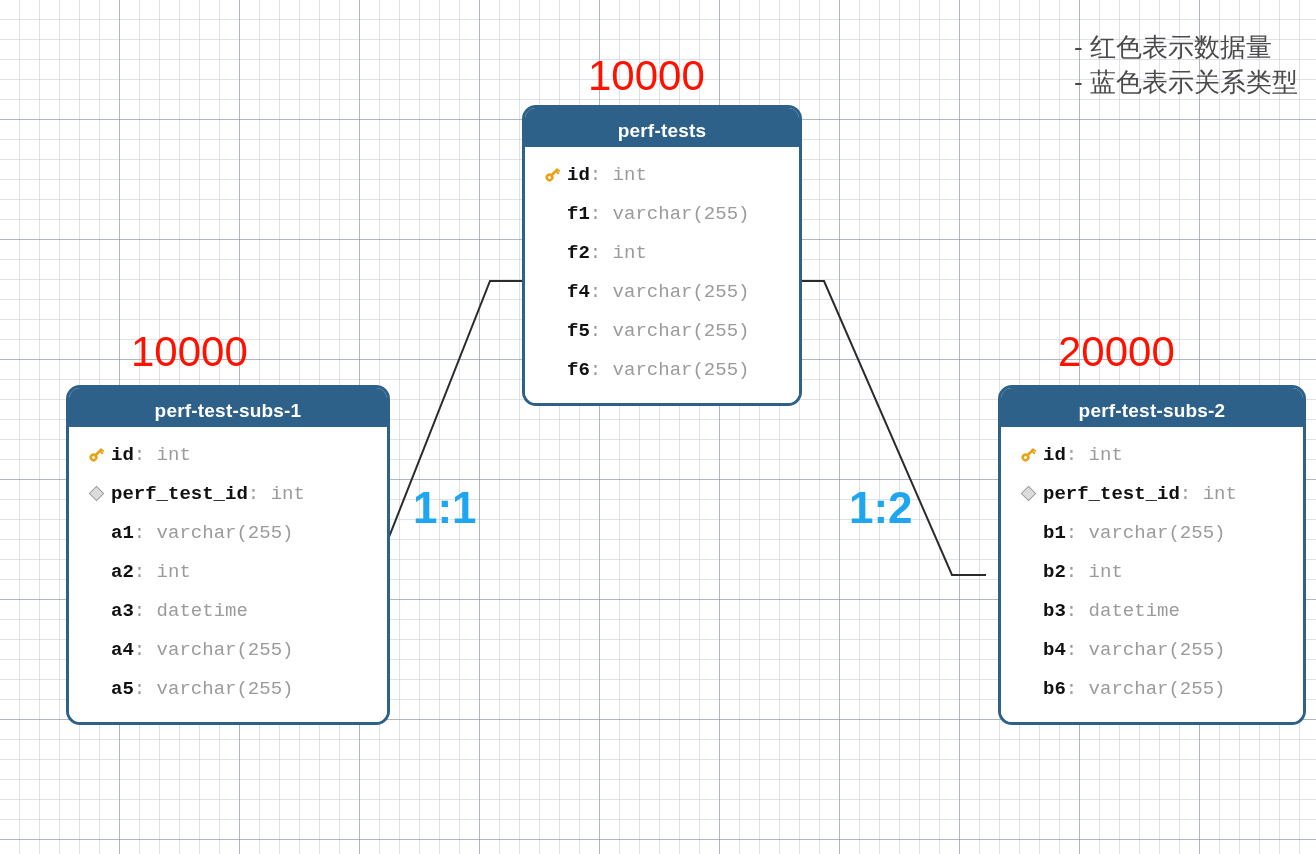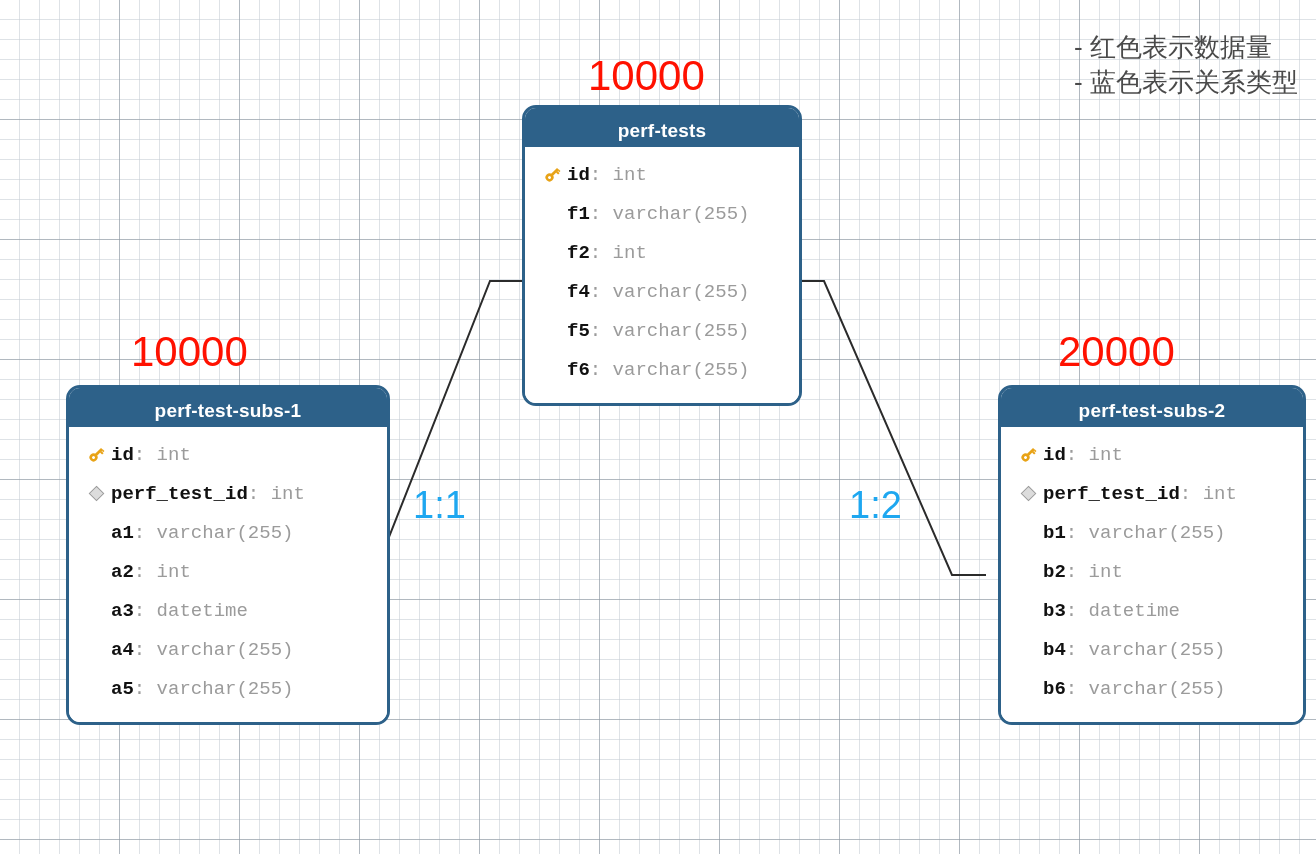--- a/index.html
+++ b/index.html
@@ -103,22 +103,22 @@
     font-size: 42px;
     font-weight: 400;
     line-height: 1;
     white-space: nowrap;
   }
 
   
   .relation-label {
     position: absolute;
     color: #1ea7f0;
-    font-size: 38px;
-    font-weight: 400;
+    font-size: 44px;
+    font-weight: 700;
     line-height: 1;
     white-space: nowrap;
   }
 
   
   #legend {
     position: absolute;
     right: 18px;
     top: 30px;
     text-align: left;

